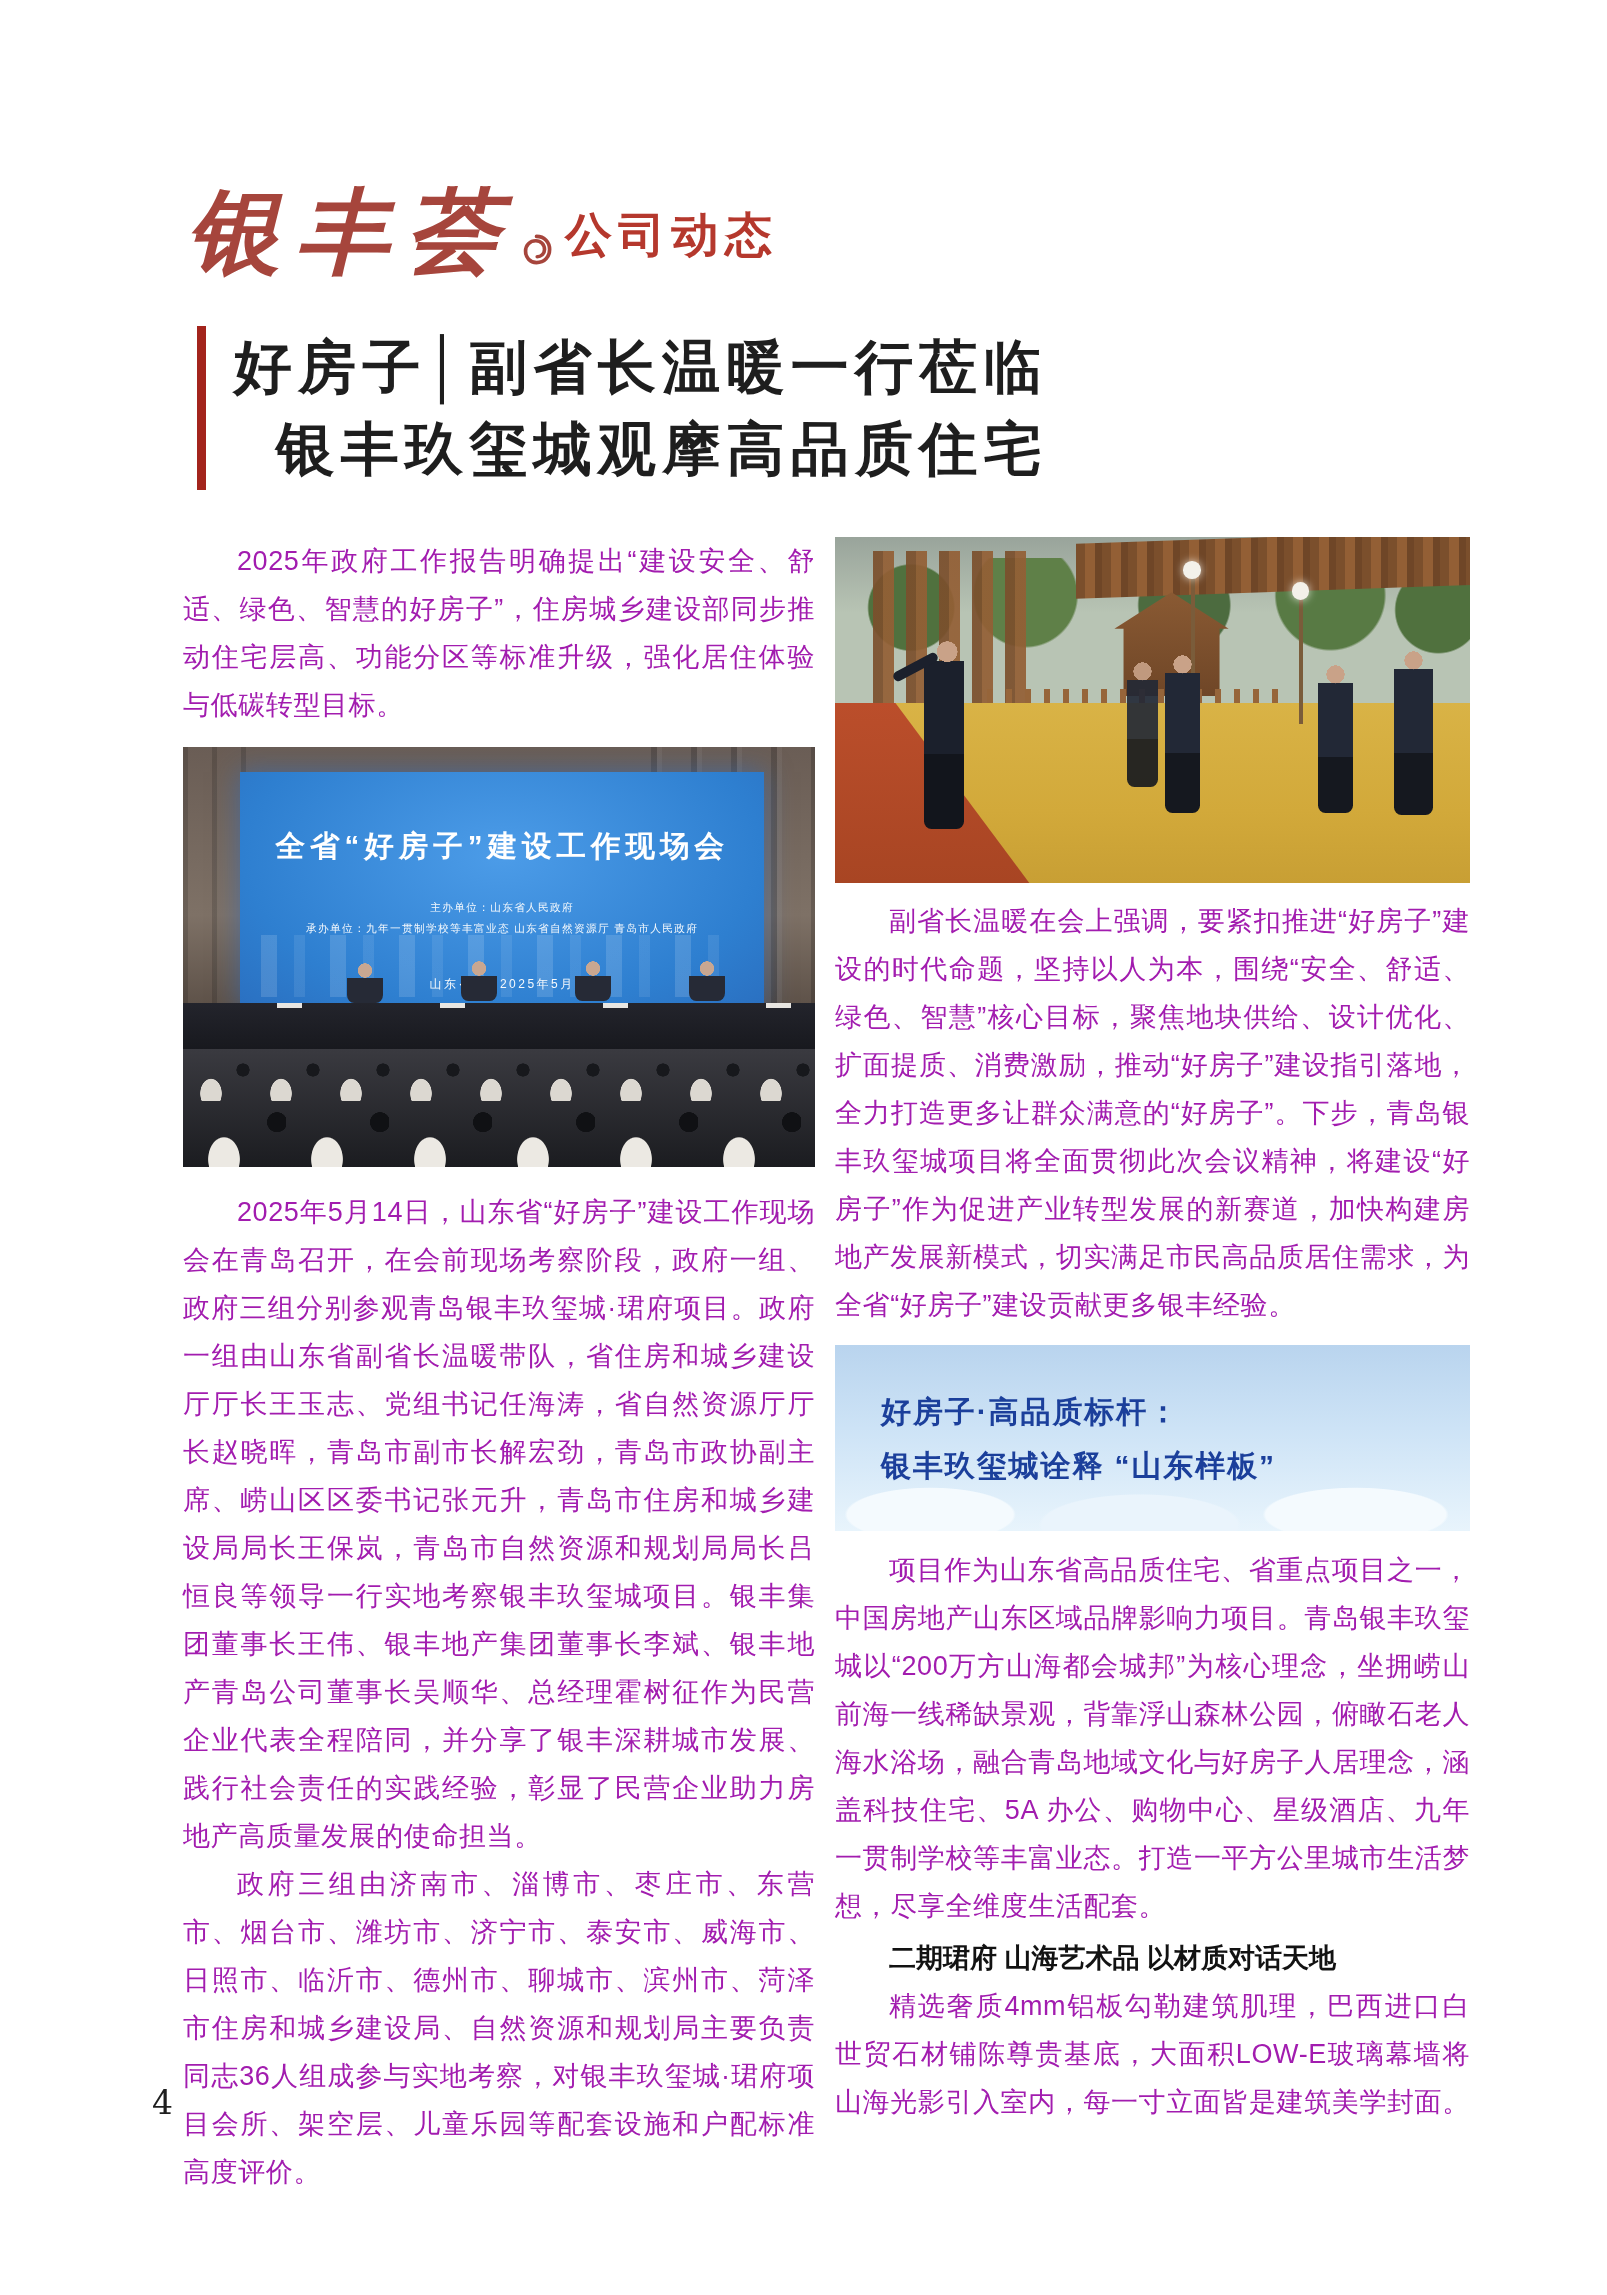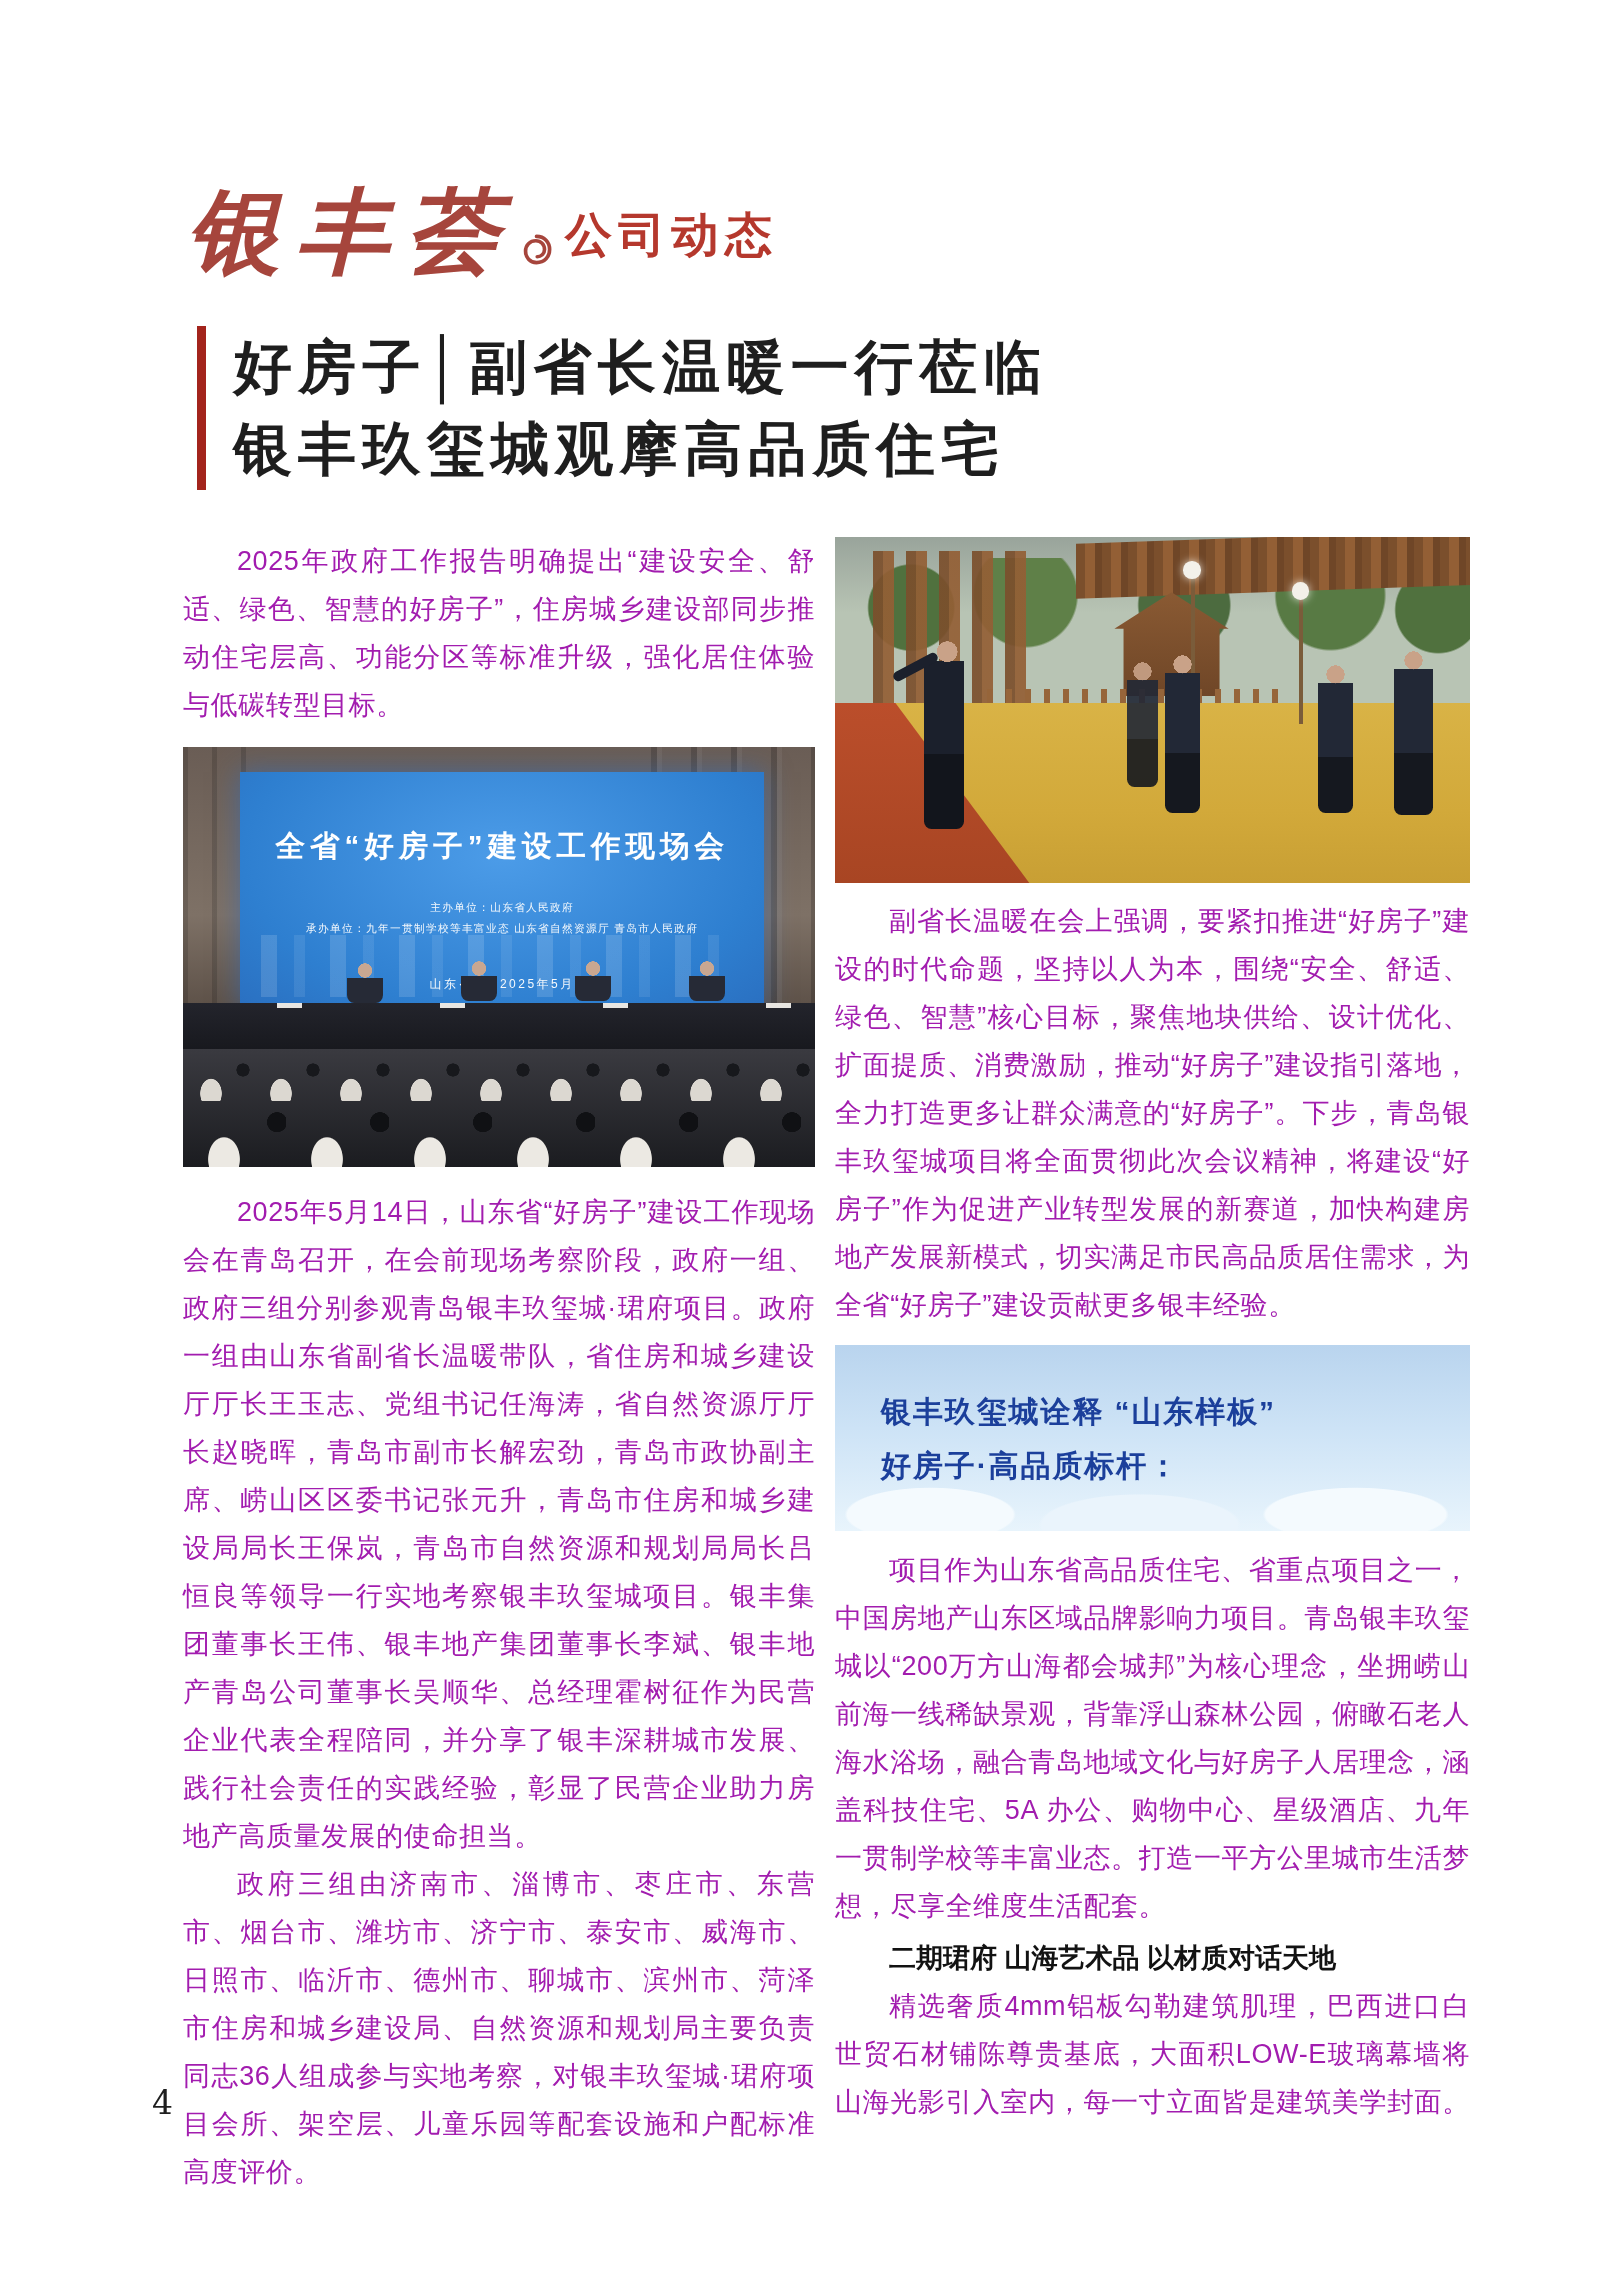--- a/index.html
+++ b/index.html
@@ -15,21 +15,21 @@
     font-family:"DejaVu Serif", serif; font-weight:bold; font-style:italic;
     font-size:93px; line-height:1; color:#a6453c; letter-spacing:16.3px;
   }
   .swirl { margin:0 11.3px 8.8px 3.8px; }
   .section-label {
     font-size:47px; font-weight:bold; color:#b5382d; letter-spacing:6.3px;
     margin-bottom:11.3px;
   }
 
   
-  .headline { position:absolute; left:197px; top:326px; display:flex; }
+  .headline { position:absolute; left:197px; top:326px; display:flex;text-align:right; }
   .headline-bar { width:8.8px; background:#a3241c; margin-right:28px; }
   .headline-text { font-size:58px; line-height:82px; font-weight:bold; color:#1e1e1e; letter-spacing:6.3px; }
 
   
   .col { position:absolute; top:537px; }
   .col-left  { left:183px;  width:632px; }
   .col-right { left:835px; width:635px; }
   .para {
     font-size:27px; line-height:48px; text-align:justify; text-indent:2em;
     color:#a21caf; letter-spacing:0.6px;
@@ -211,22 +211,22 @@
       <div class="person m2"></div>
       <div class="person m4"></div>
       <div class="person m5"></div>
     </div>
 
     <p class="para" style="margin-top:14px;">副省长温暖在会上强调，要紧扣推进“好房子”建设的时代命题，坚持以人为本，围绕“安全、舒适、绿色、智慧”核心目标，聚焦地块供给、设计优化、扩面提质、消费激励，推动“好房子”建设指引落地，全力打造更多让群众满意的“好房子”。下步，青岛银丰玖玺城项目将全面贯彻此次会议精神，将建设“好房子”作为促进产业转型发展的新赛道，加快构建房地产发展新模式，切实满足市民高品质居住需求，为全省“好房子”建设贡献更多银丰经验。</p>
 
     <div class="callout">
       <div class="callout-hills"></div>
       <div class="callout-text">
+        <div>好房子·高品质标杆：</div>
         <div>银丰玖玺城诠释 “山东样板”</div>
-        <div>好房子·高品质标杆：</div>
       </div>
     </div>
 
     <p class="para" style="margin-top:15px;">项目作为山东省高品质住宅、省重点项目之一，中国房地产山东区域品牌影响力项目。青岛银丰玖玺城以“200万方山海都会城邦”为核心理念，坐拥崂山前海一线稀缺景观，背靠浮山森林公园，俯瞰石老人海水浴场，融合青岛地域文化与好房子人居理念，涵盖科技住宅、5A 办公、购物中心、星级酒店、九年一贯制学校等丰富业态。打造一平方公里城市生活梦想，尽享全维度生活配套。</p>
     <div class="subhead">二期珺府  山海艺术品  以材质对话天地</div>
     <p class="para">精选奢质4mm铝板勾勒建筑肌理，巴西进口白世贸石材铺陈尊贵基底，大面积LOW-E玻璃幕墙将山海光影引入室内，每一寸立面皆是建筑美学封面。</p>
   </div>
 
   <div class="page-number">4</div>
 

